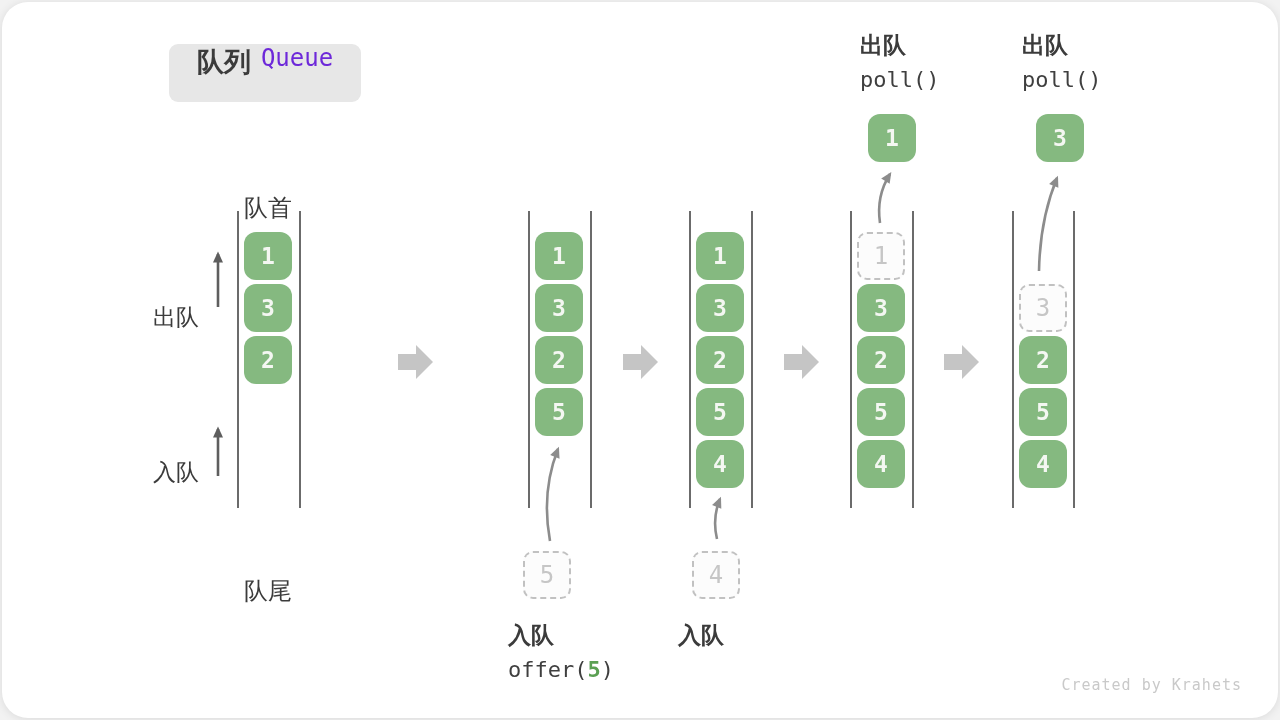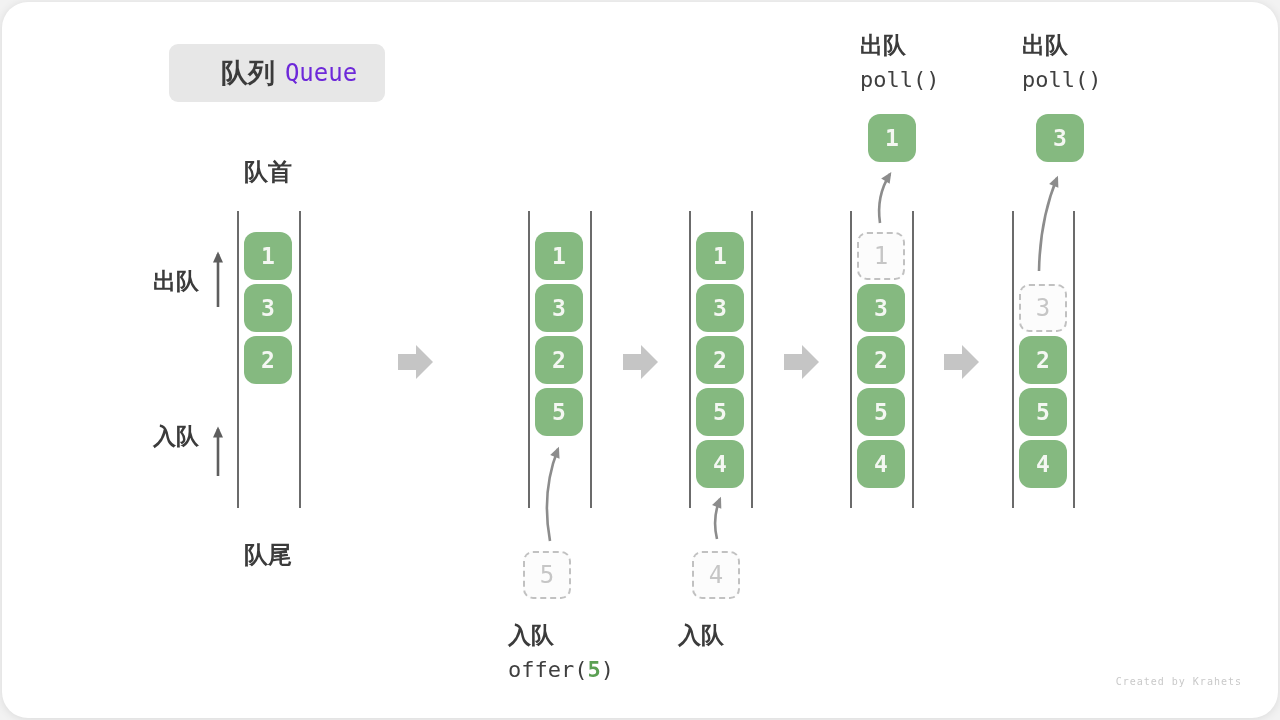--- a/index.html
+++ b/index.html
@@ -9,43 +9,43 @@
   }
   .card{
     position:absolute;left:2px;top:2px;right:2px;bottom:2px;
     background:#ffffff;border-radius:26px;
     box-shadow:0 1px 10px rgba(0,0,0,0.10);
   }
   .arrows-layer{position:absolute;left:0;top:0;width:1280px;height:720px;pointer-events:none;}
   .title-box{
     position:absolute;left:169px;top:44px;width:192px;height:58px;
     background:#e7e7e7;border-radius:9px;
-    display:flex;align-items:center;justify-content:center;gap:10px;padding-left:24px;
+    display:flex;justify-content:center;gap:10px;
   }
   .title-zh{font-size:27px;font-weight:bold;color:#3b3b3b;}
   .title-en{font-family:"DejaVu Sans Mono",monospace;font-size:24px;color:#6d28d9;}
-  .zh-label{position:absolute;font-weight:bold;color:#3b3b3b;font-size:24px;white-space:nowrap;}
+  .zh-label{position:absolute;font-weight:normal;color:#3b3b3b;font-size:24px;white-space:nowrap;margin-top:36px;}
   .wall{position:absolute;width:2px;top:211px;height:297px;background:#6b6b6b;}
   .cell{
     position:absolute;width:48px;height:48px;border-radius:12px;
     display:flex;align-items:center;justify-content:center;
     font-family:"DejaVu Sans Mono",monospace;font-weight:bold;font-size:23px;
   }
   .cell.solid{background:var(--green,#85b980);color:#f4f7f2;}
   .cell.dashed{
     background:#fcfcfc;border:2px dashed #c1c1c1;color:#c6c6c6;
     width:44px;height:44px;border-radius:10px;font-weight:normal;font-size:24px;
   }
   .op-label{position:absolute;white-space:nowrap;}
   .op-label .zh{display:block;font-weight:bold;color:#3b3b3b;font-size:23px;line-height:33px;}
   .op-label .code{display:block;font-family:"DejaVu Sans Mono",monospace;color:#3f3f3f;font-size:22px;line-height:35px;}
   .op-label .code .arg{color:var(--arg-green,#5ba053);font-weight:bold;}
   .watermark{
     position:absolute;right:38px;top:676px;
-    font-family:"DejaVu Sans Mono",monospace;font-size:10px;color:#c9c9c9;letter-spacing:1px;
+    font-family:"DejaVu Sans Mono",monospace;font-size:15px;color:#c9c9c9;letter-spacing:1px;
   }
 </style>
 </head>
 <body>
 
 <div class="canvas">
   <div class="card"></div>
 
   <svg class="arrows-layer" viewBox="0 0 1280 720">
     <defs>

